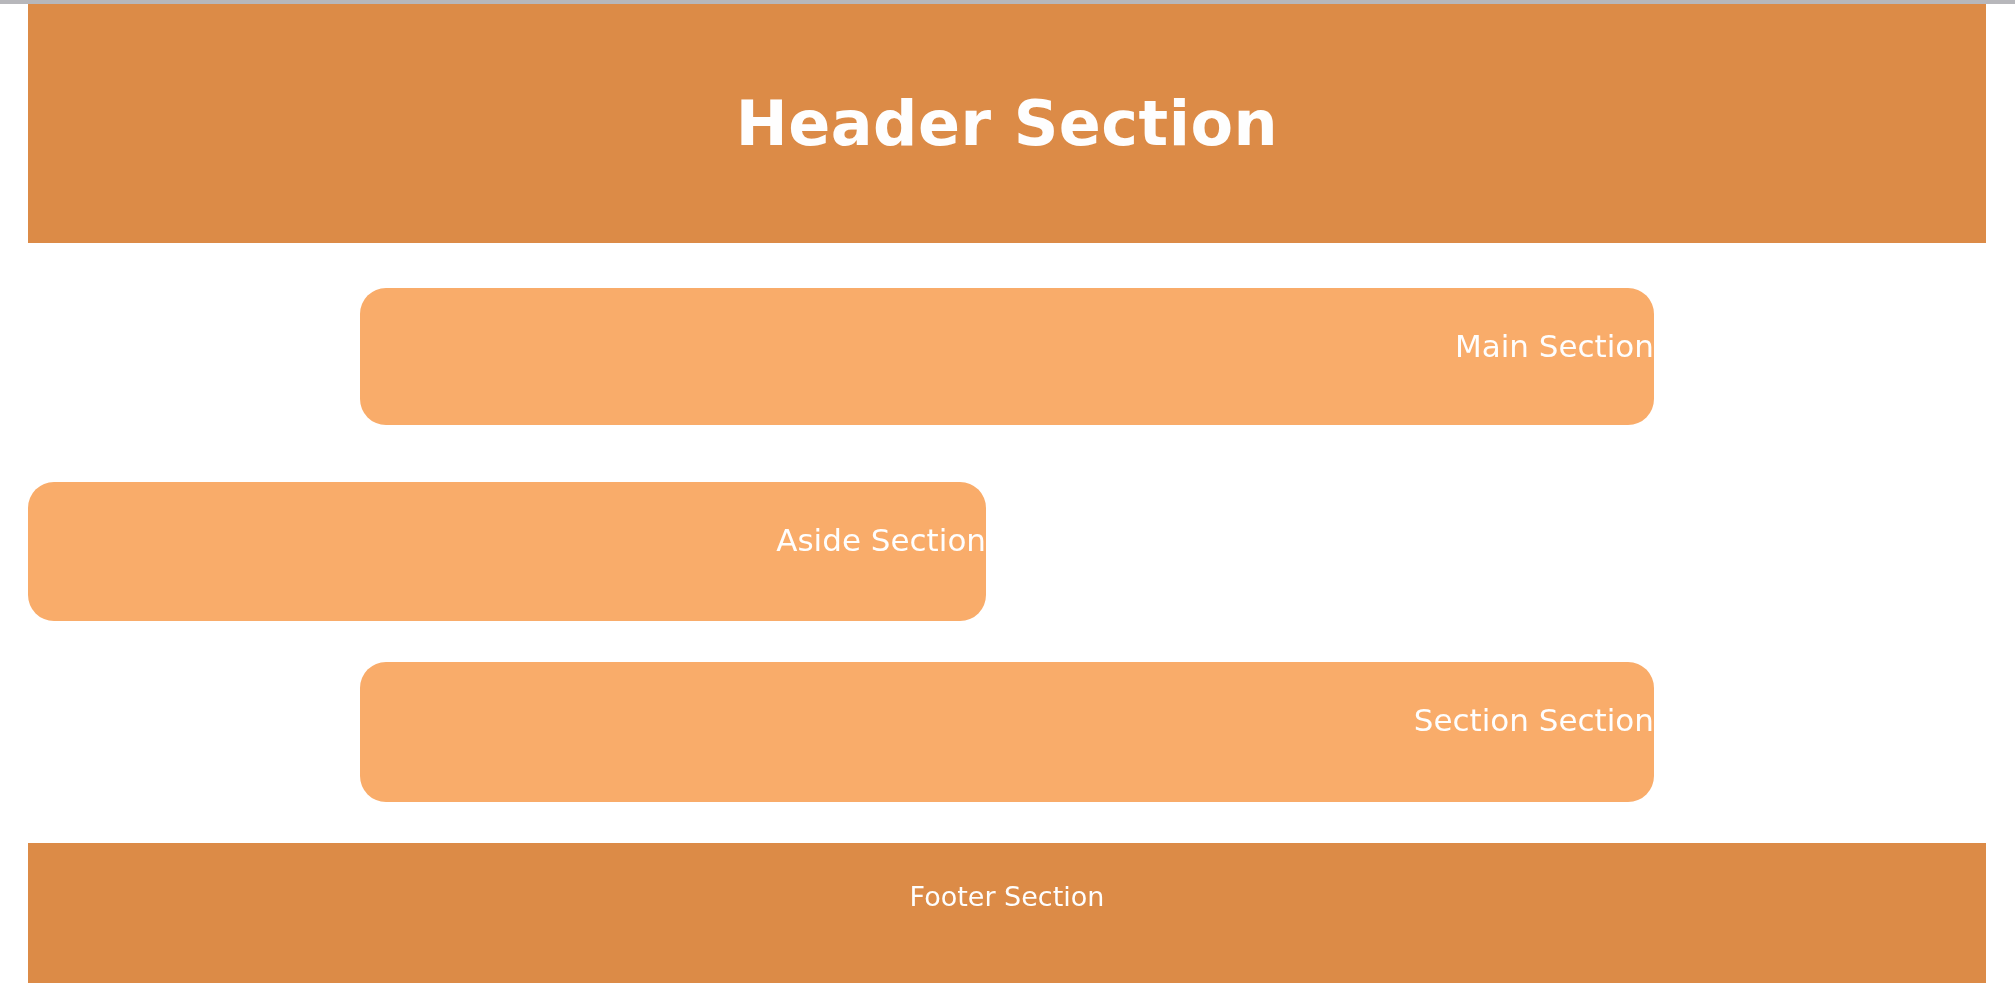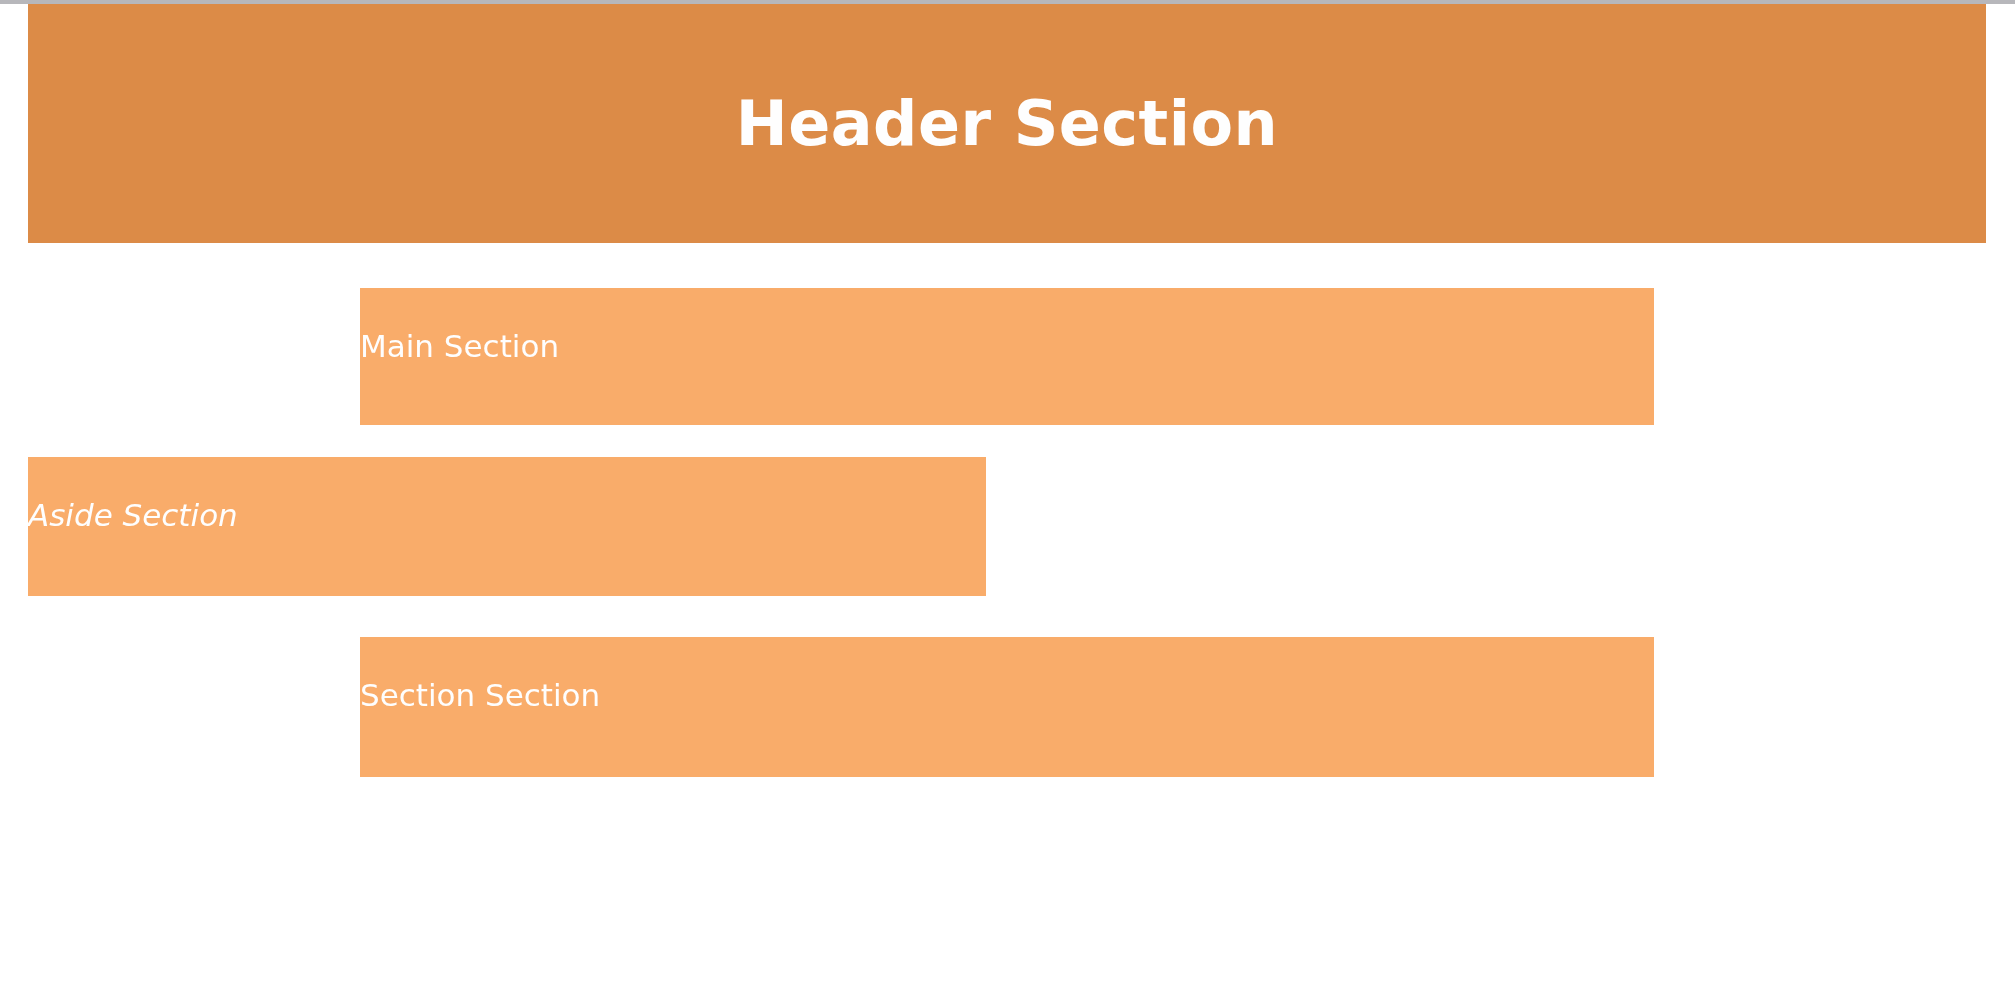--- a/index.html
+++ b/index.html
@@ -43,34 +43,34 @@
   }
   .header-title {
     margin: 16px;
     font-size: 62px;
     font-weight: bold;
     letter-spacing: 0.5px;
   }
   .panel {
     background: var(--panel);
     color: var(--label-text);
-    text-align: left;
+    text-align: right;
     font-size: 31px;
     padding-top: 40px;
+    border-radius: 26px;
   }
   .panel-main {
     margin: 45px auto 0 auto;
     width: 1294px;
     height: 137px;
   }
   .row {
-    margin-top: 32px;
+    margin-top: 57px;
     display: flex;
     justify-content: space-between;
-    font-style: italic;
   }
   .panel-aside, .panel-nav {
     width: 958px;
     height: 139px;
   }
   .panel-section {
     margin: 41px auto 15px auto;
     width: 1294px;
     height: 140px;
   }
@@ -99,14 +99,17 @@
   <div class="row">
     <aside class="panel panel-aside">
       <span>Aside Section</span>
     </aside>
   </div>
 
   <section class="panel panel-section">
     <span>Section Section</span>
   </section>
 
+  <footer class="banner footer-banner">
+    <span>Footer Section</span>
+  </footer>
 
 </div>
 
 </body></html>

